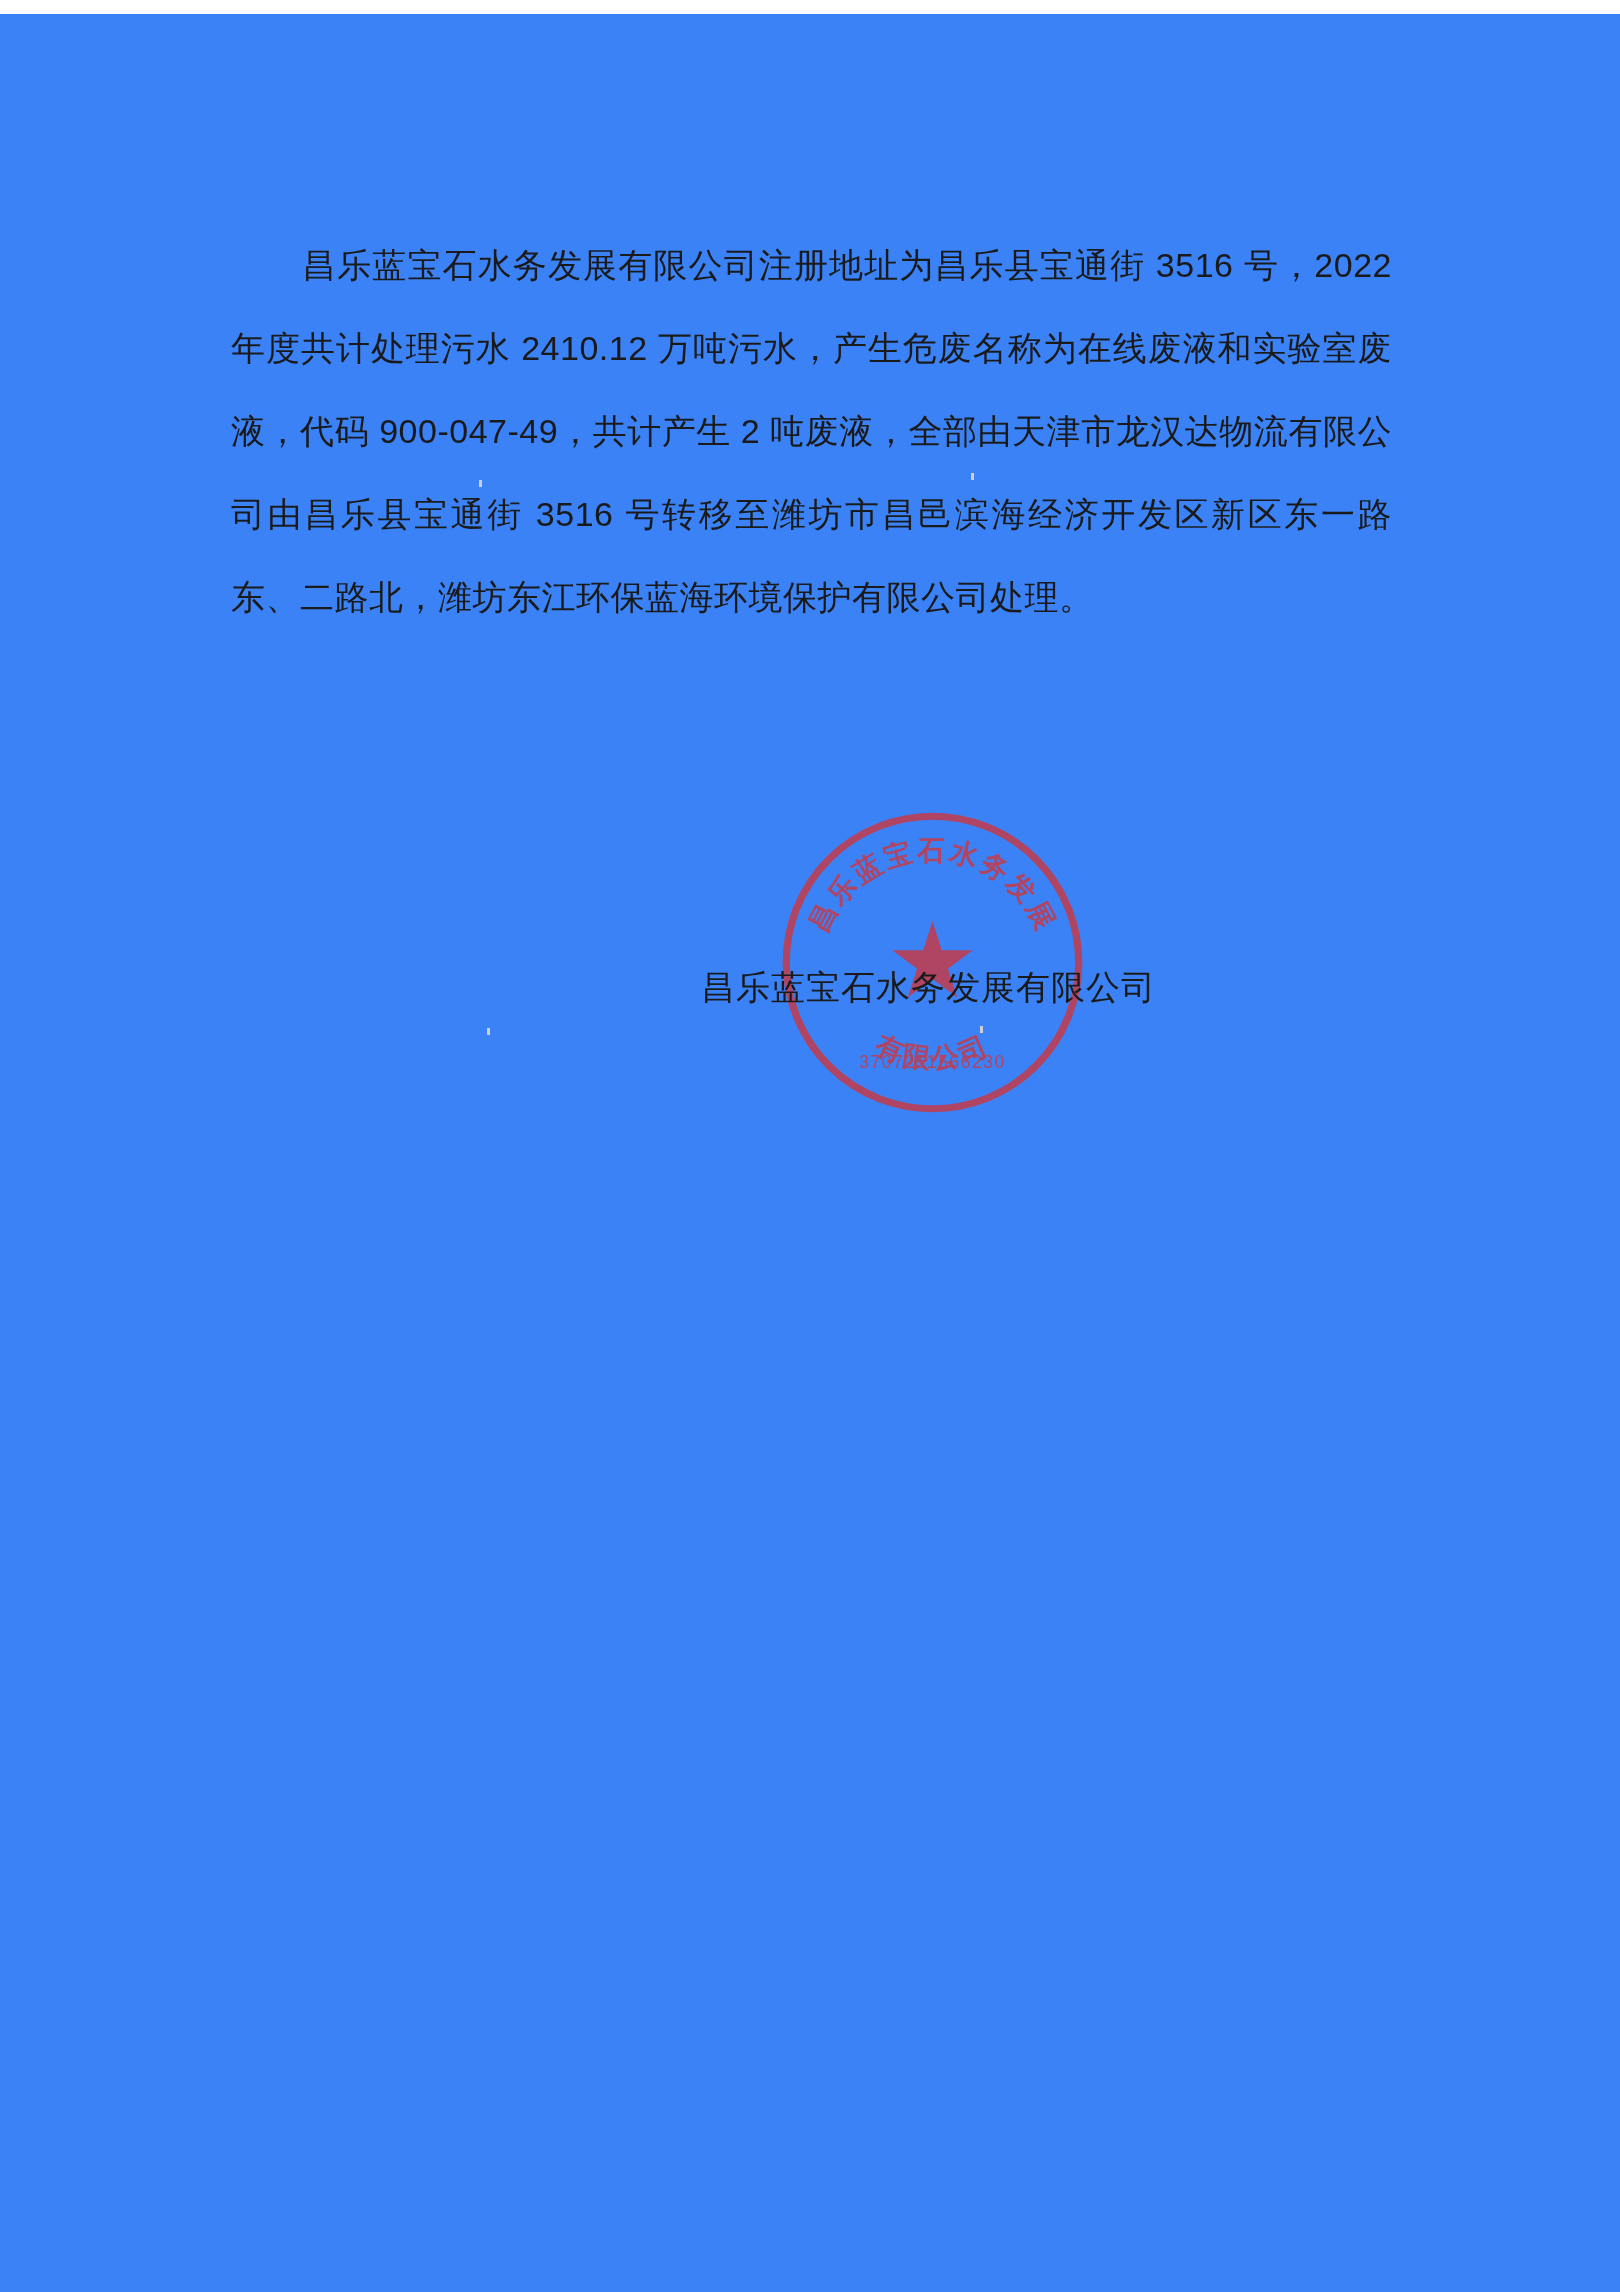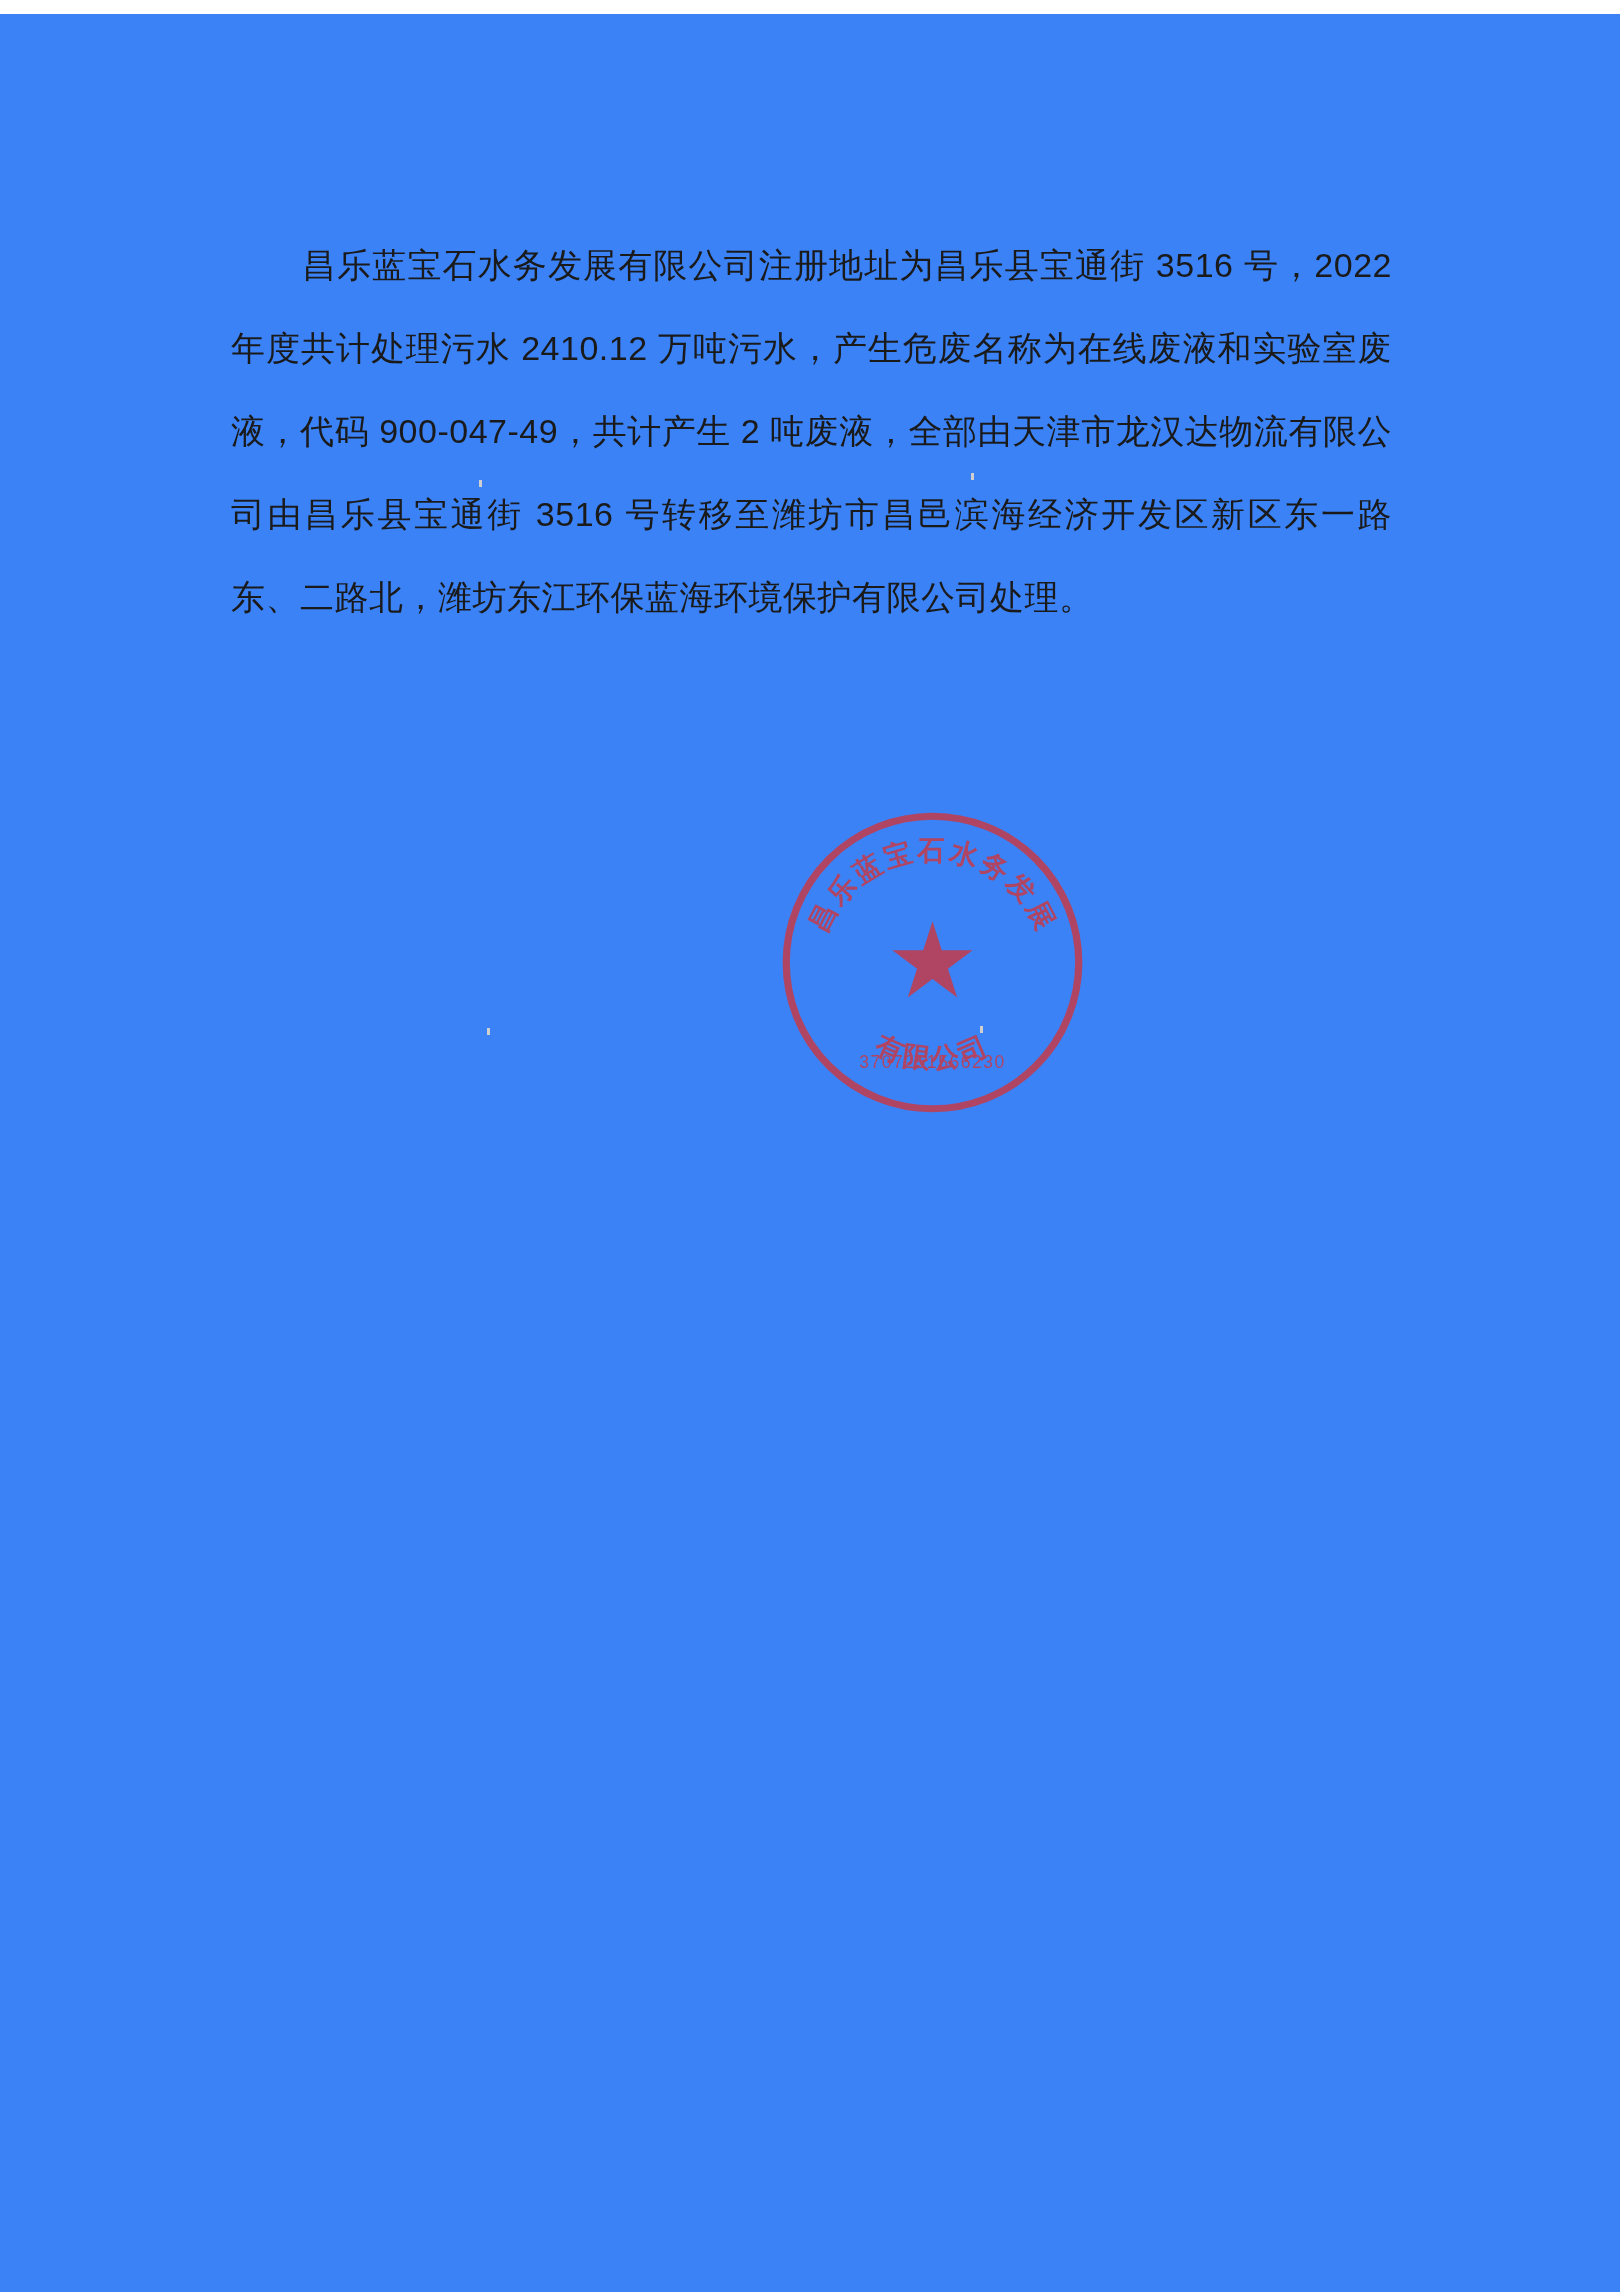--- a/index.html
+++ b/index.html
@@ -114,20 +114,21 @@
           <textPath href="#arcTop" startOffset="50%" text-anchor="middle">昌乐蓝宝石水务发展</textPath>
         </text>
         <text class="seal-arc-text">
           <textPath href="#arcBottom" startOffset="50%" text-anchor="middle">有限公司</textPath>
         </text>
         <polygon class="seal-star" points="150,110 159,138 189,138 165,156 174,184 150,166 126,184 135,156 111,138 141,138"></polygon>
         <text class="seal-num" x="150" y="252" text-anchor="middle">3707251566230</text>
       </svg>
     </div>
 
+    <div class="signature-text">昌乐蓝宝石水务发展有限公司</div>
   </div>
 
   <div class="faint-mark" style="left:479px; top:466px;"></div>
   <div class="faint-mark" style="left:971px; top:459px;"></div>
   <div class="faint-mark" style="left:487px; top:1014px;"></div>
   <div class="faint-mark" style="left:980px; top:1012px;"></div>
 
 </div>
 
 

